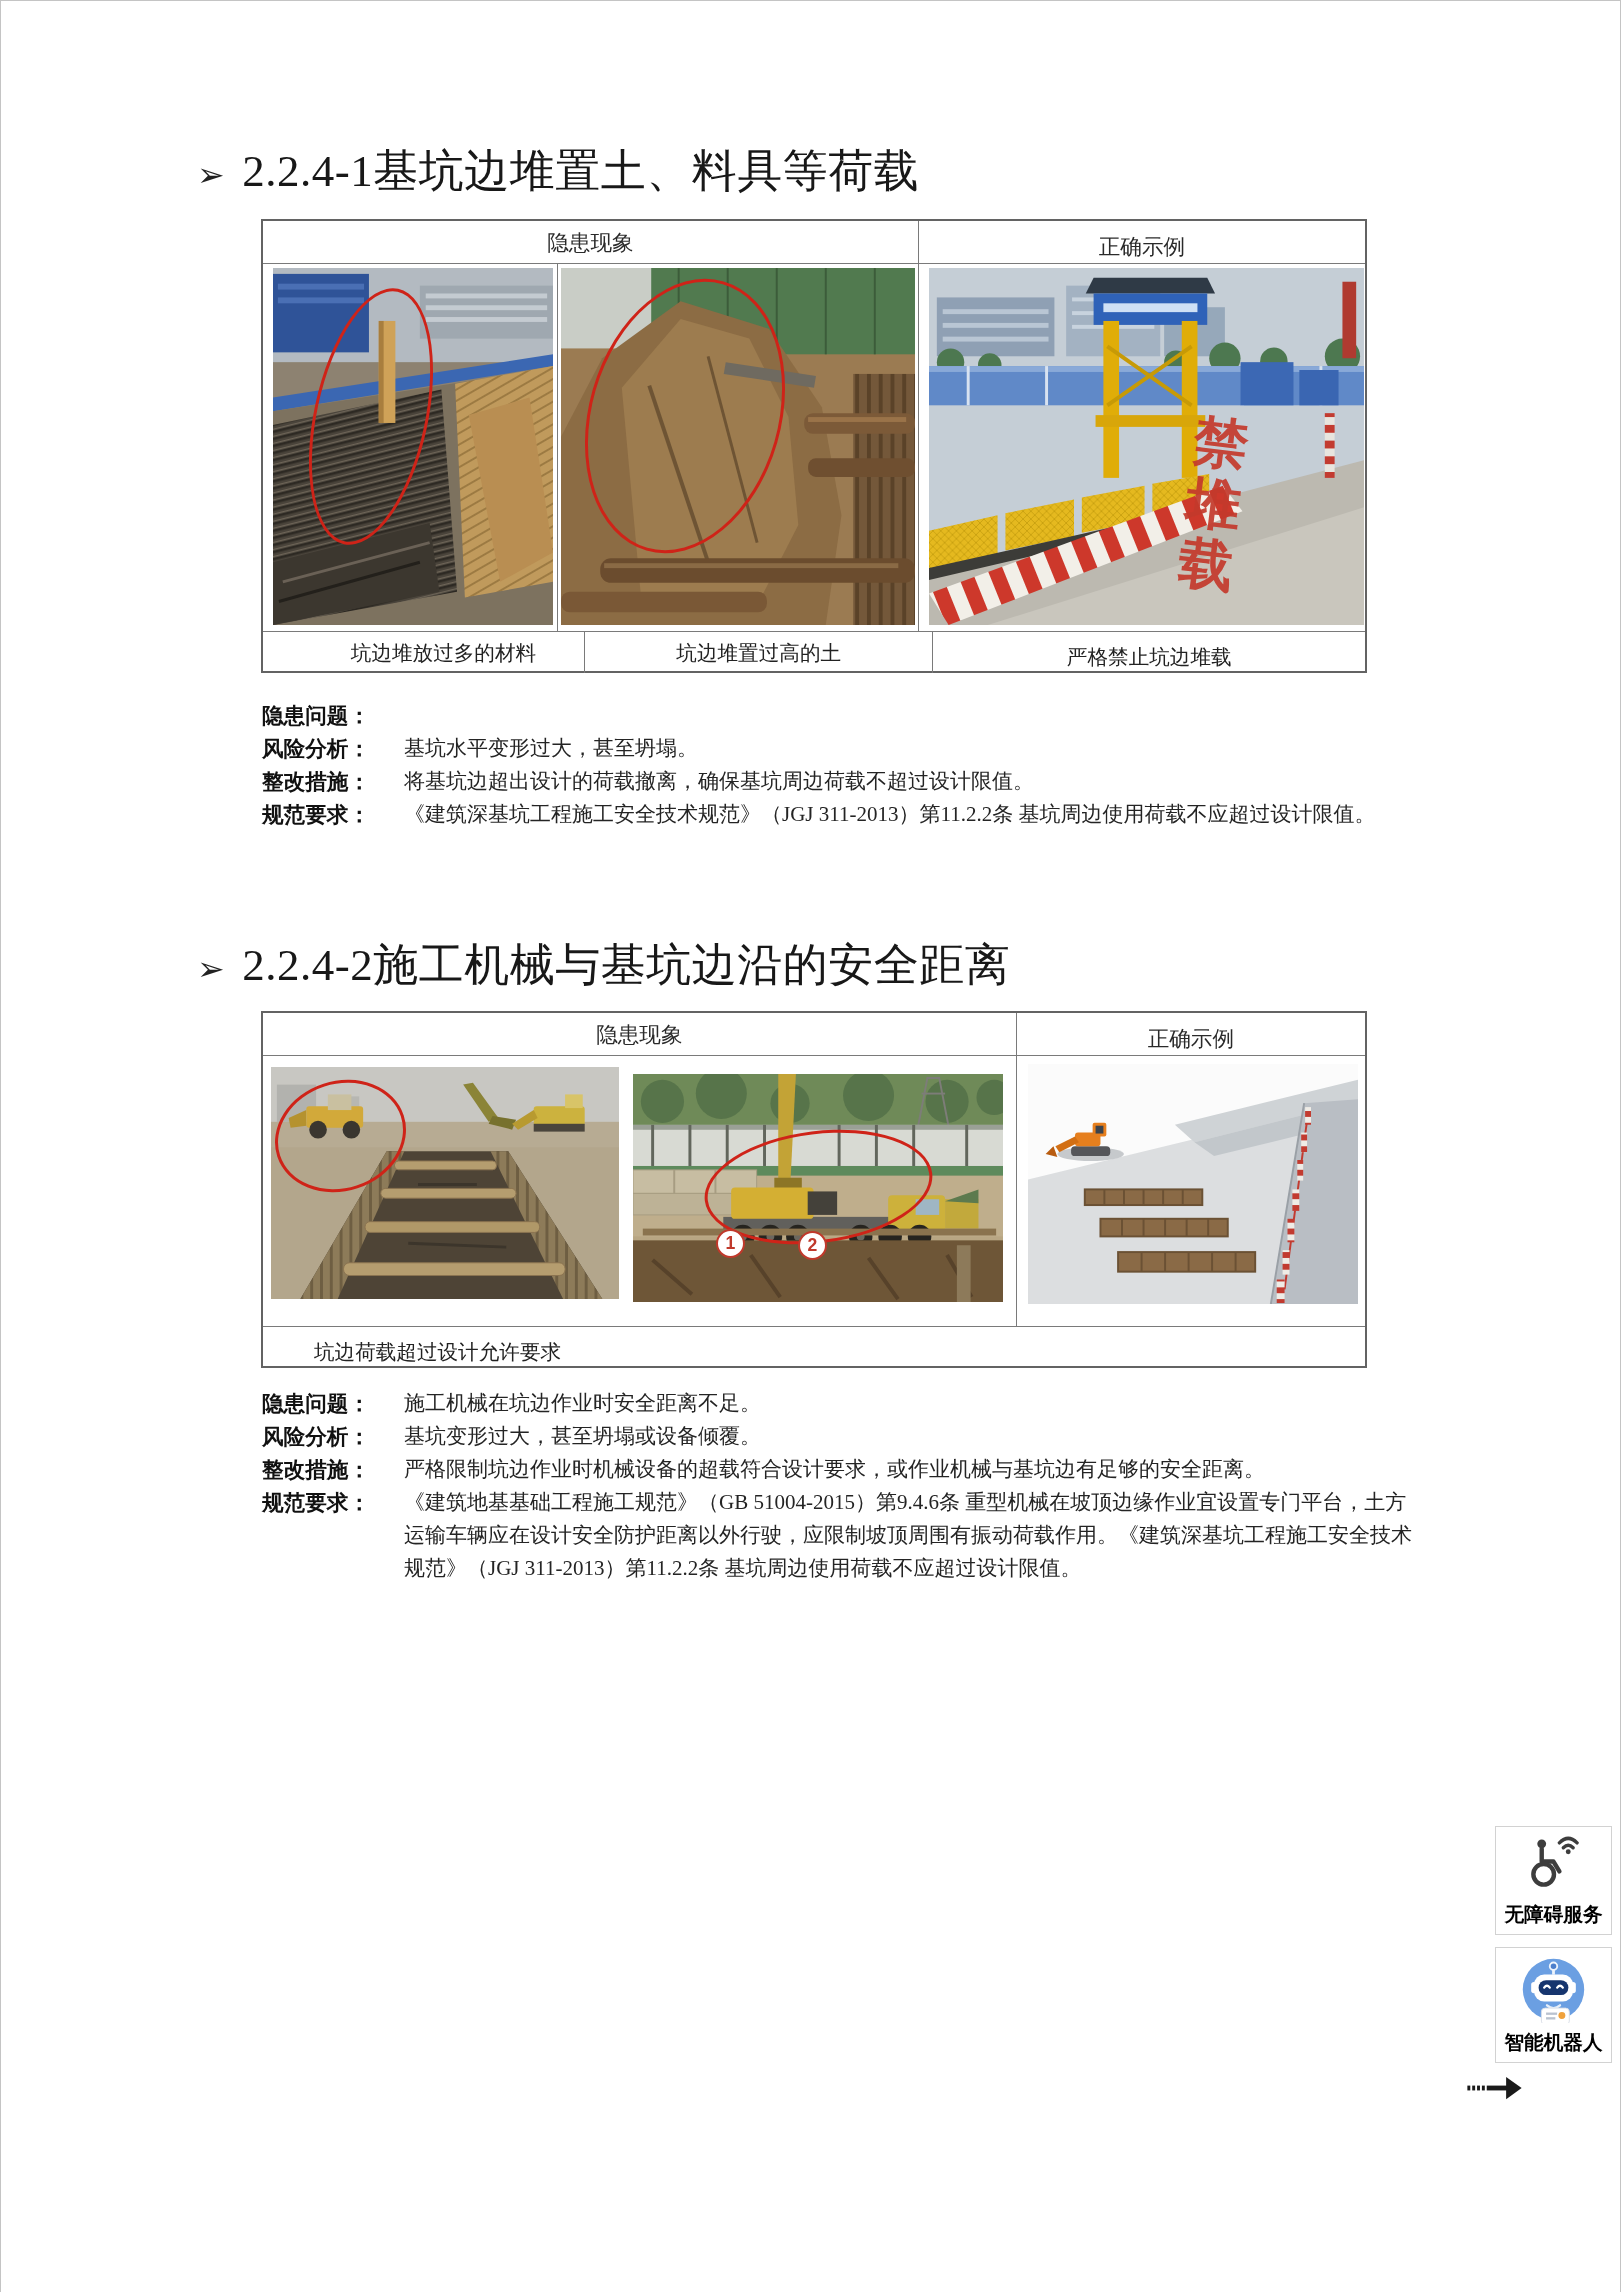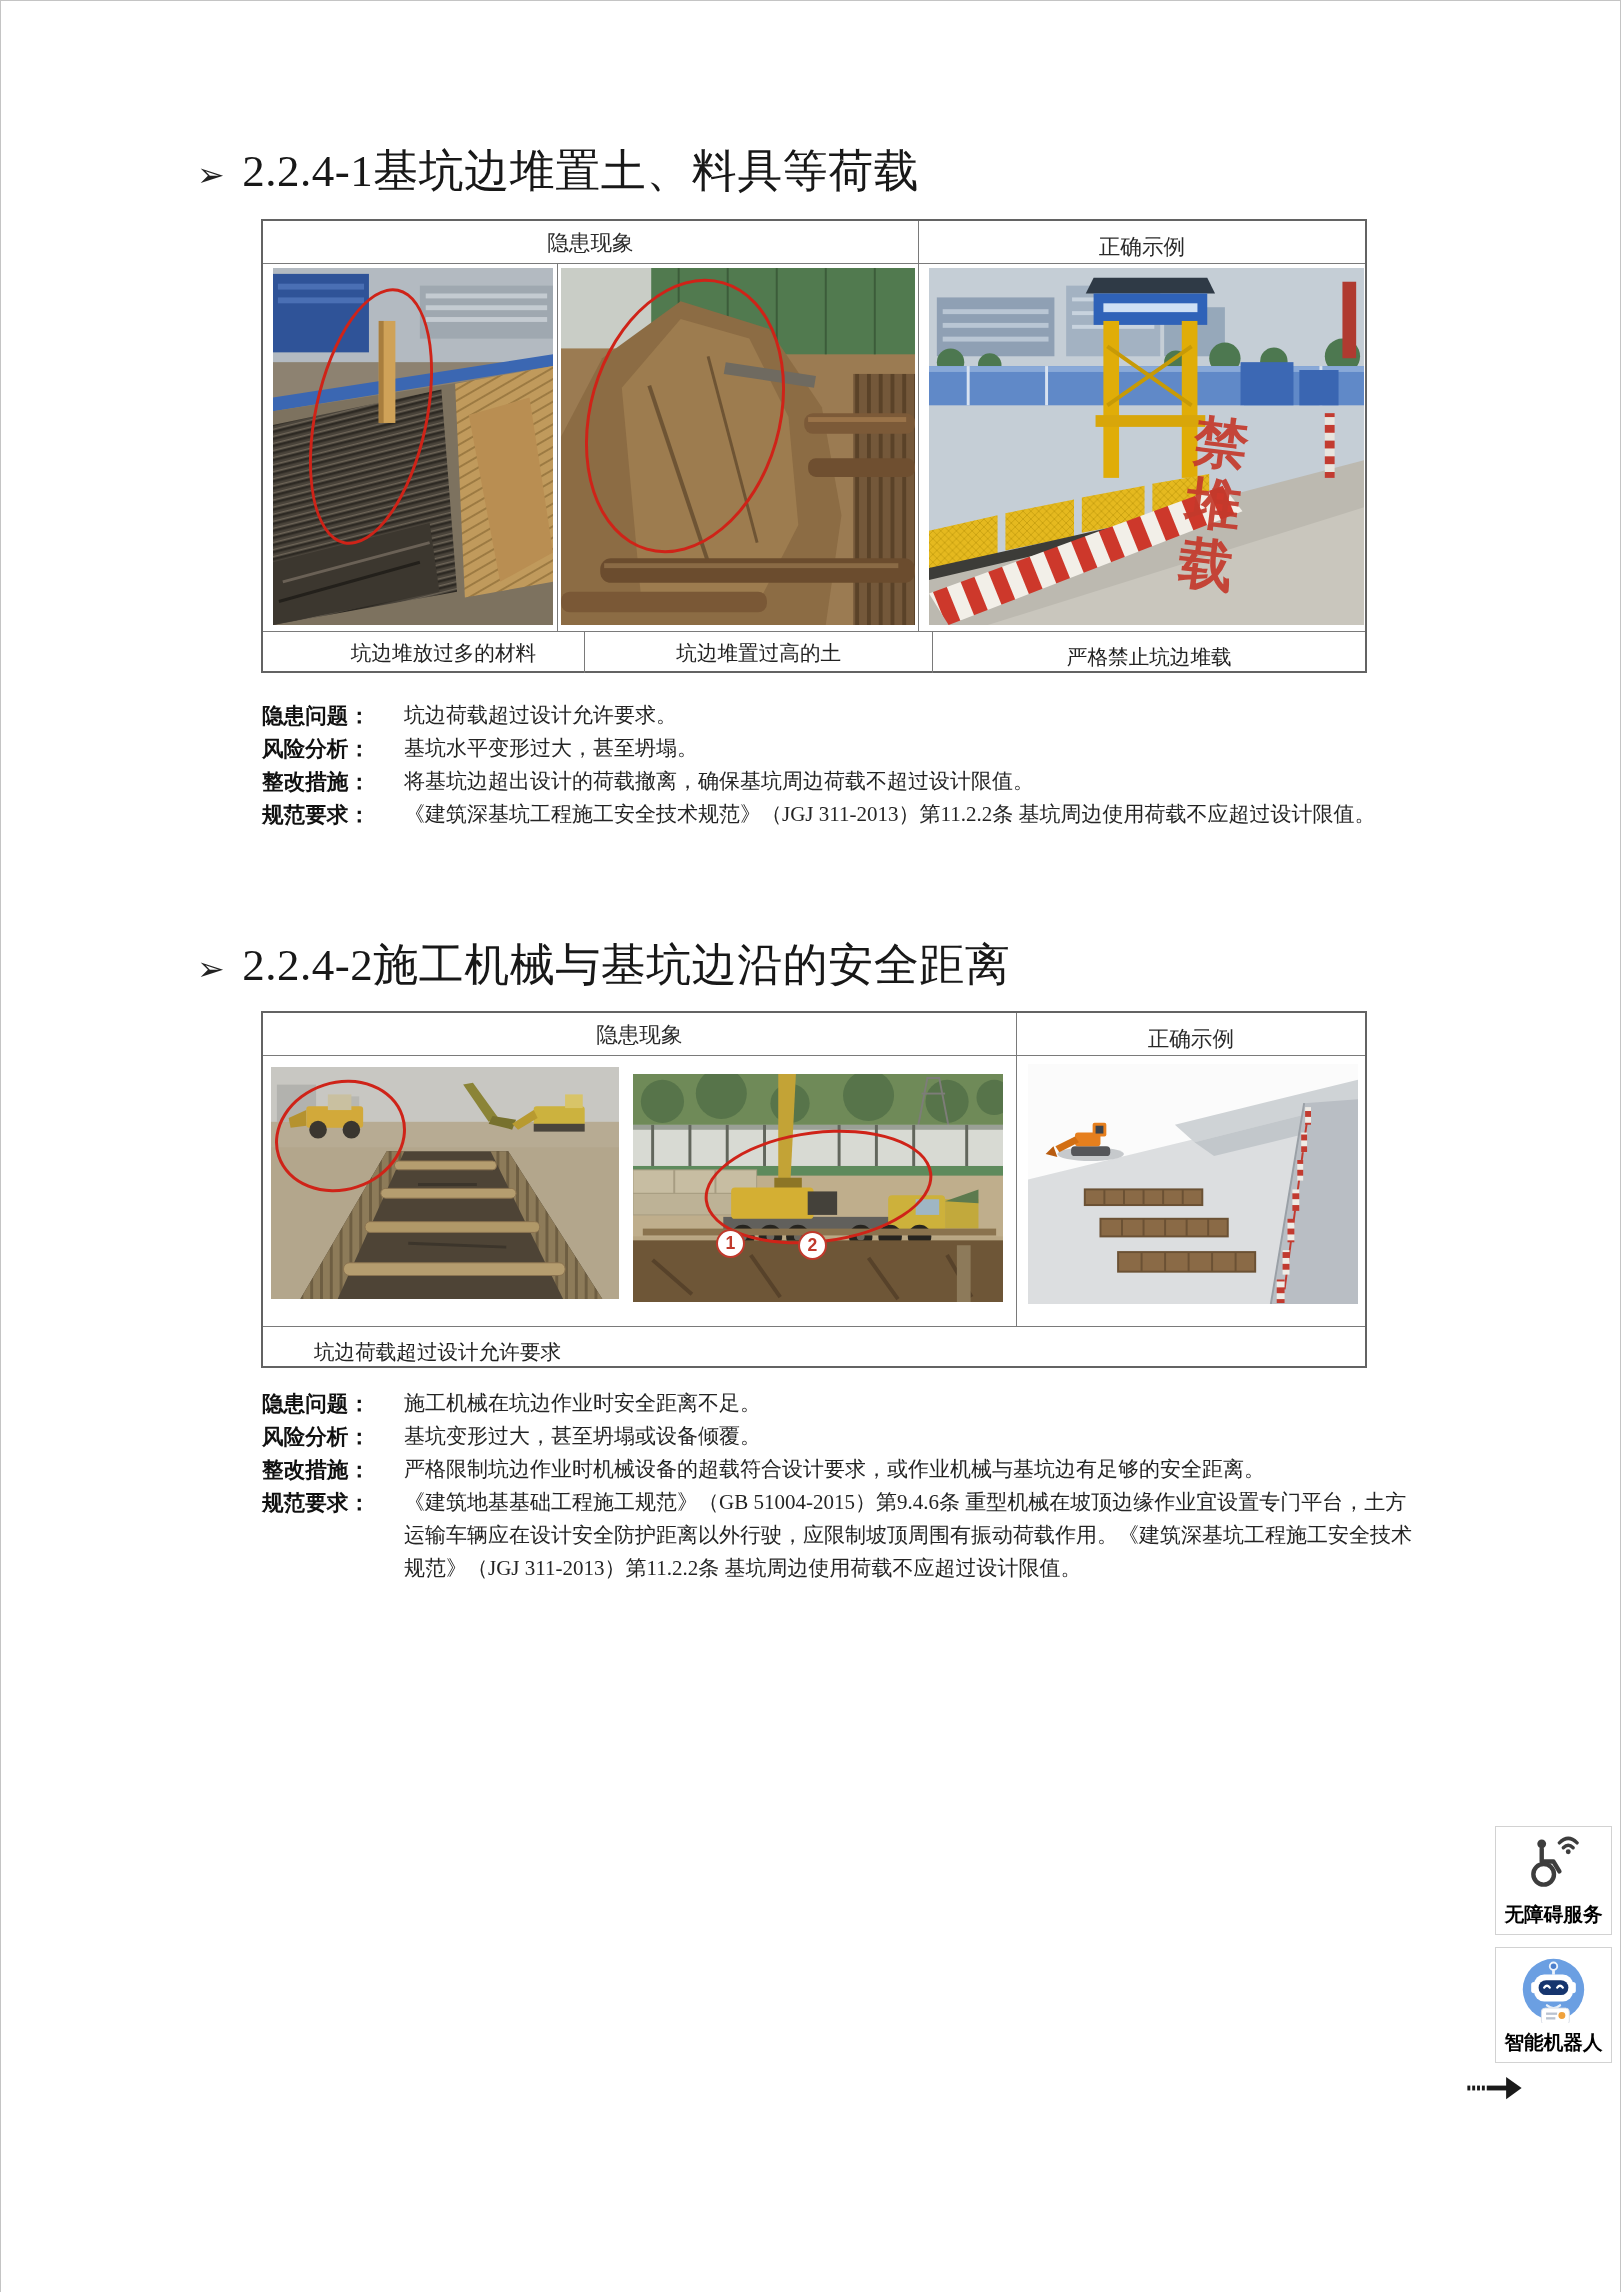--- a/index.html
+++ b/index.html
@@ -196,21 +196,20 @@
     <div class="road-chars" style="left:257px;top:145px;">
       <span>禁</span>
       <span>堆</span>
       <span>载</span>
     </div>
   </div>
 
   <div class="details" style="top:698px;">
     <div class="drow">
       <span class="dlabel">隐患问题：</span>
-      <span class="dtext">坑边荷载超过设计允许要求。</span>
     </div>
     <div class="drow">
       <span class="dlabel">风险分析：</span>
       <span class="dtext">基坑水平变形过大，甚至坍塌。</span>
     </div>
     <div class="drow">
       <span class="dlabel">整改措施：</span>
       <span class="dtext">将基坑边超出设计的荷载撤离，确保基坑周边荷载不超过设计限值。</span>
     </div>
     <div class="drow">

